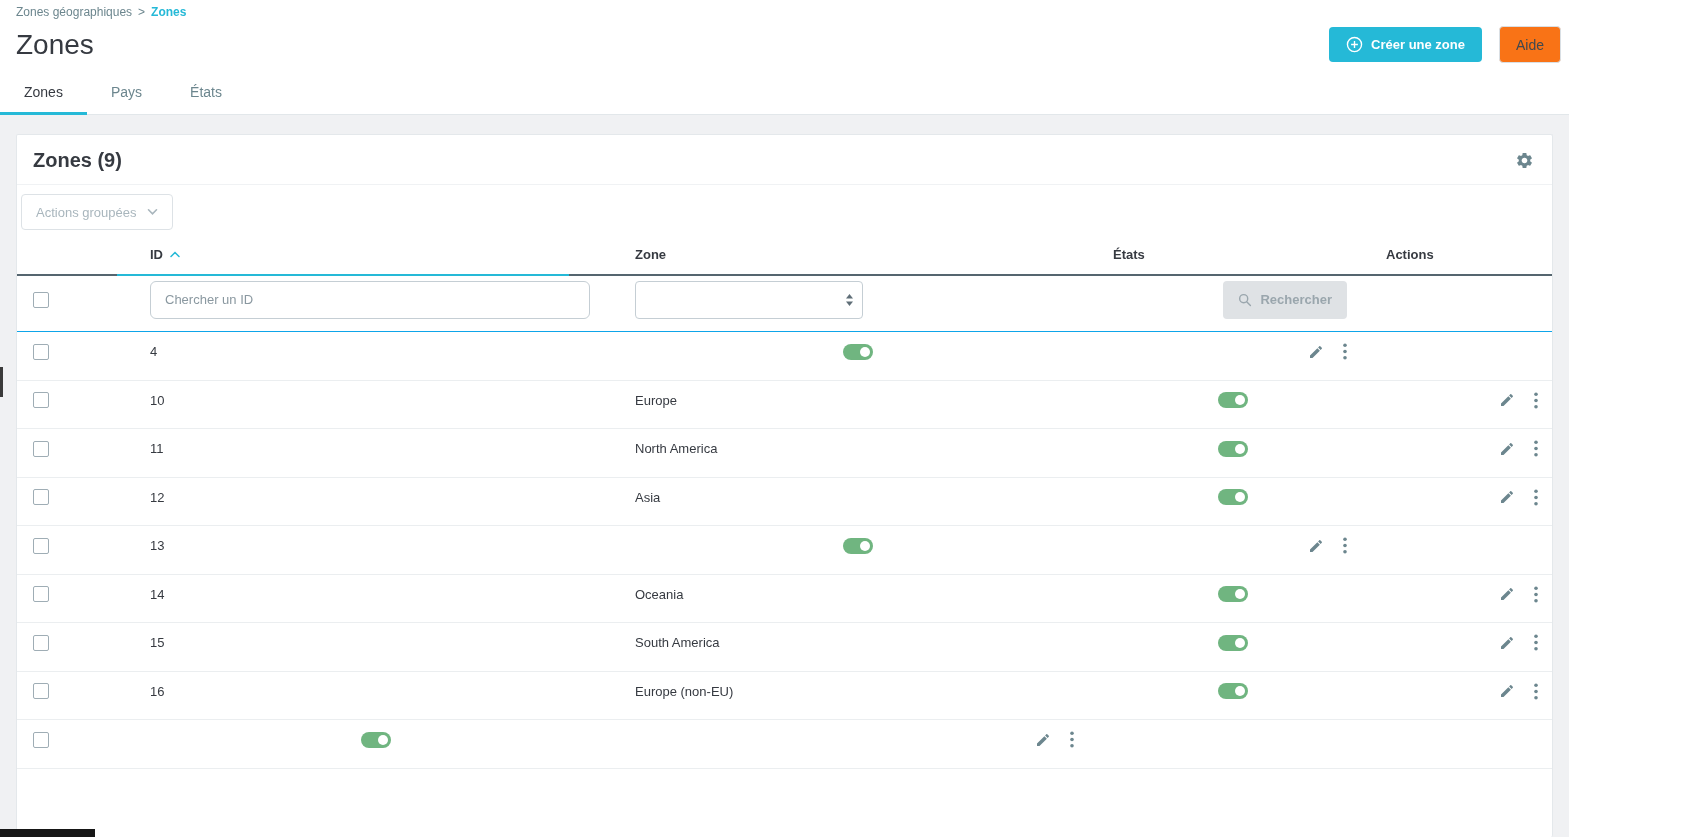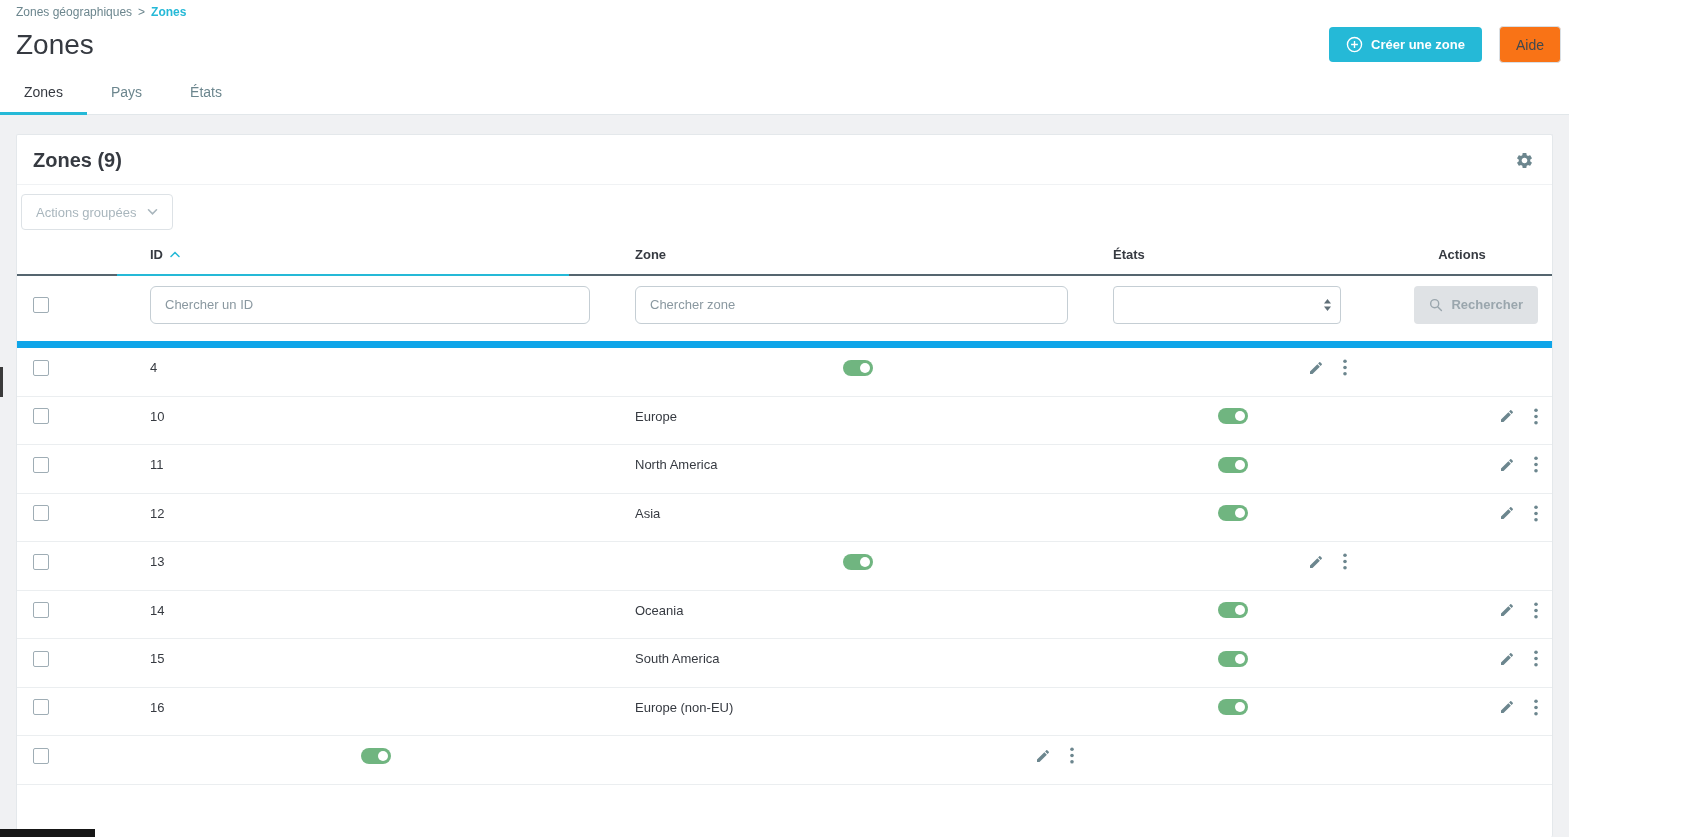--- a/index.html
+++ b/index.html
@@ -50,23 +50,23 @@
   }
 
   
   .thead, .filter-row, .trow {
     display: grid; grid-template-columns: 84px 452px 445px 240px 1fr;
     align-items: center; padding: 0 8px 8px 16px; gap: 33px;
   }
   .thead { height: 34px; font-size: 13px; font-weight: 700; border-bottom: 2px solid #55656f; position: relative; }
   .sort-underline { position: absolute; left: 100px; bottom: -2px; width: 452px; height: 2px; background: #25b9d7; }
   .th-id { display: flex; gap: 7px; align-items: center; cursor: pointer; }
-  .th-actions { text-align: center; padding-right: 6px; }
-
-  .filter-row { height: 72px; border-bottom: 7px solid #0ea5e9; }
+  .th-actions { text-align: left; padding-right: 6px; }
+
+  .filter-row { height: 56px; border-bottom: 1px solid #0ea5e9; }
   .f-input {
     width: calc(100% - 12px); height: 38px; border: 1px solid #c5ced4; border-radius: 6px;
     padding: 0 14px; font-size: 13px; color: #363a41; background: #fff; font-family: inherit;
   }
   .f-input::placeholder { color: #8a98a0; }
   .select-wrap { position: relative; width: 228px; }
   .f-select {
     appearance: none; -webkit-appearance: none; width: 100%; height: 38px;
     border: 1px solid #c5ced4; border-radius: 4px; background: #fff;
     padding: 0 28px 0 10px; font-size: 13px; color: #363a41; font-family: inherit;
@@ -175,21 +175,20 @@
         <div>États</div>
         <div class="th-actions">Actions</div>
         <div class="sort-underline"></div>
       </div>
 
       <div class="filter-row">
         <div>
             <input type="checkbox" class="cb" style="">
           </div>
         <div><input type="text" class="f-input" placeholder="Chercher un ID" style=""></div>
-        <div><input type="text" class="f-input" placeholder="Chercher zone" style=""></div>
         <div>
           <span class="select-wrap" style="display:inline-block;">
             <select class="f-select"><option></option></select>
             <span class="select-arrows">
               <svg width="9" height="13" viewBox="0 0 9 13">
                   <path d="M4.5 0.5L8 5H1z" fill="#5f6e77"></path>
                   <path d="M4.5 12.5L1 8h7z" fill="#5f6e77"></path>
                 </svg>
             </span>
           </span>

